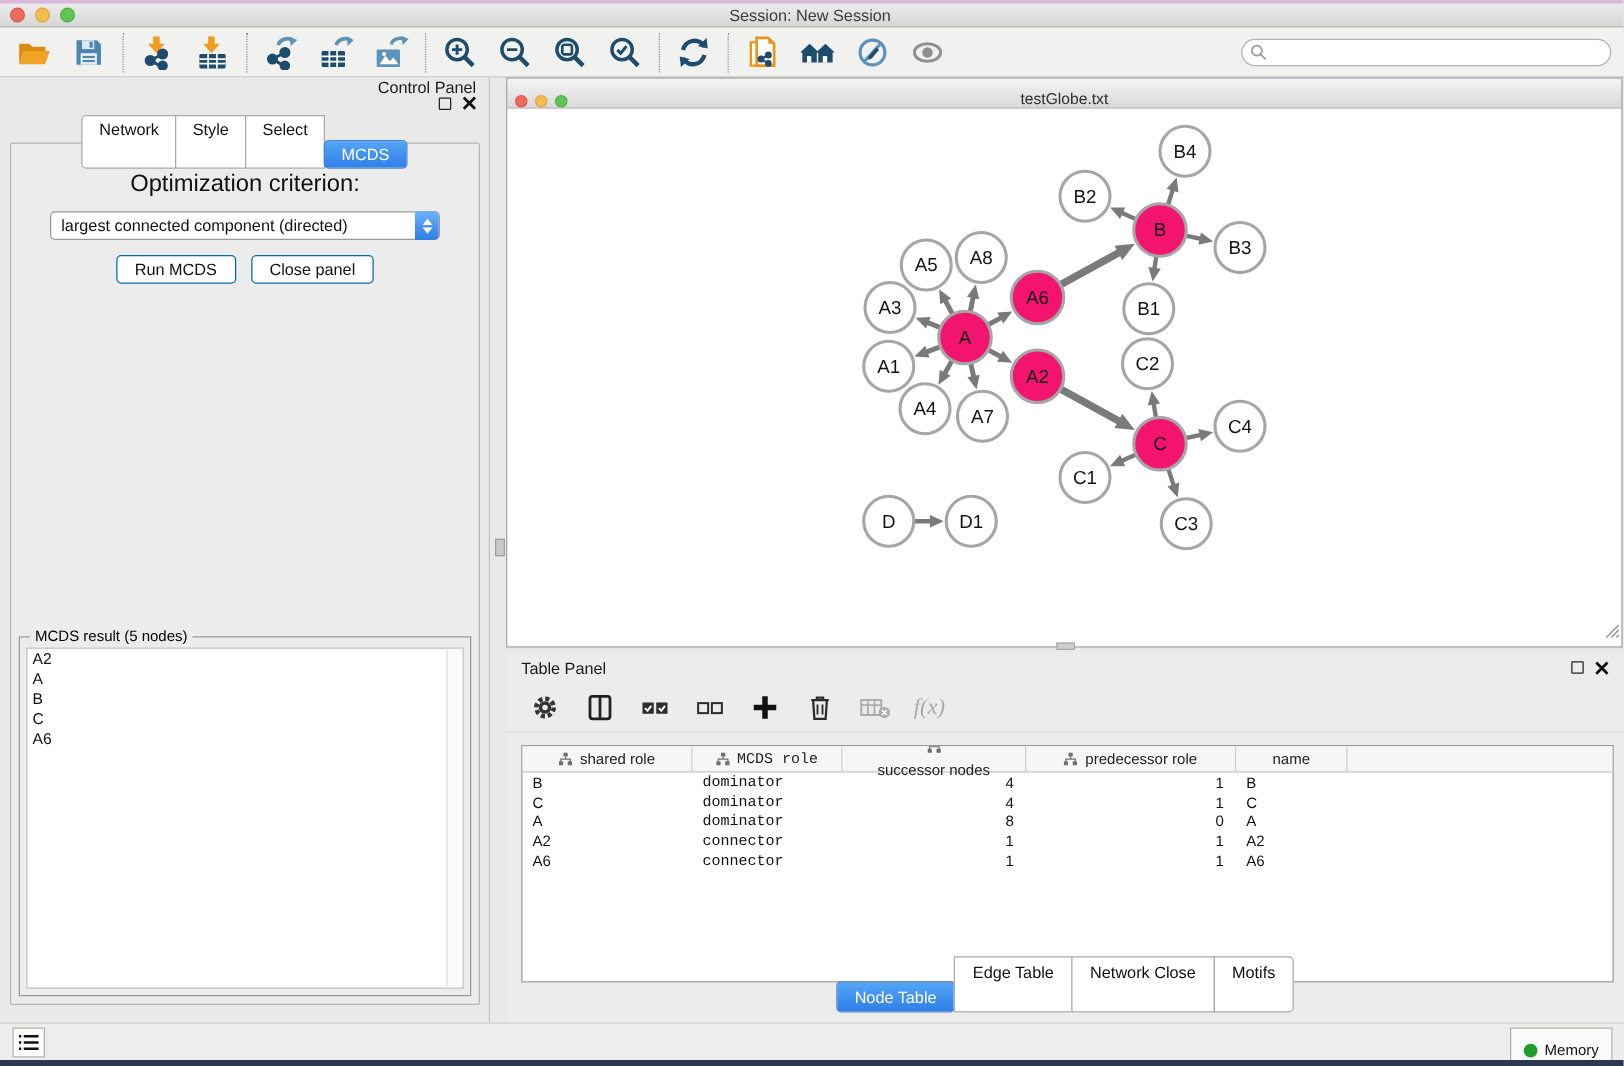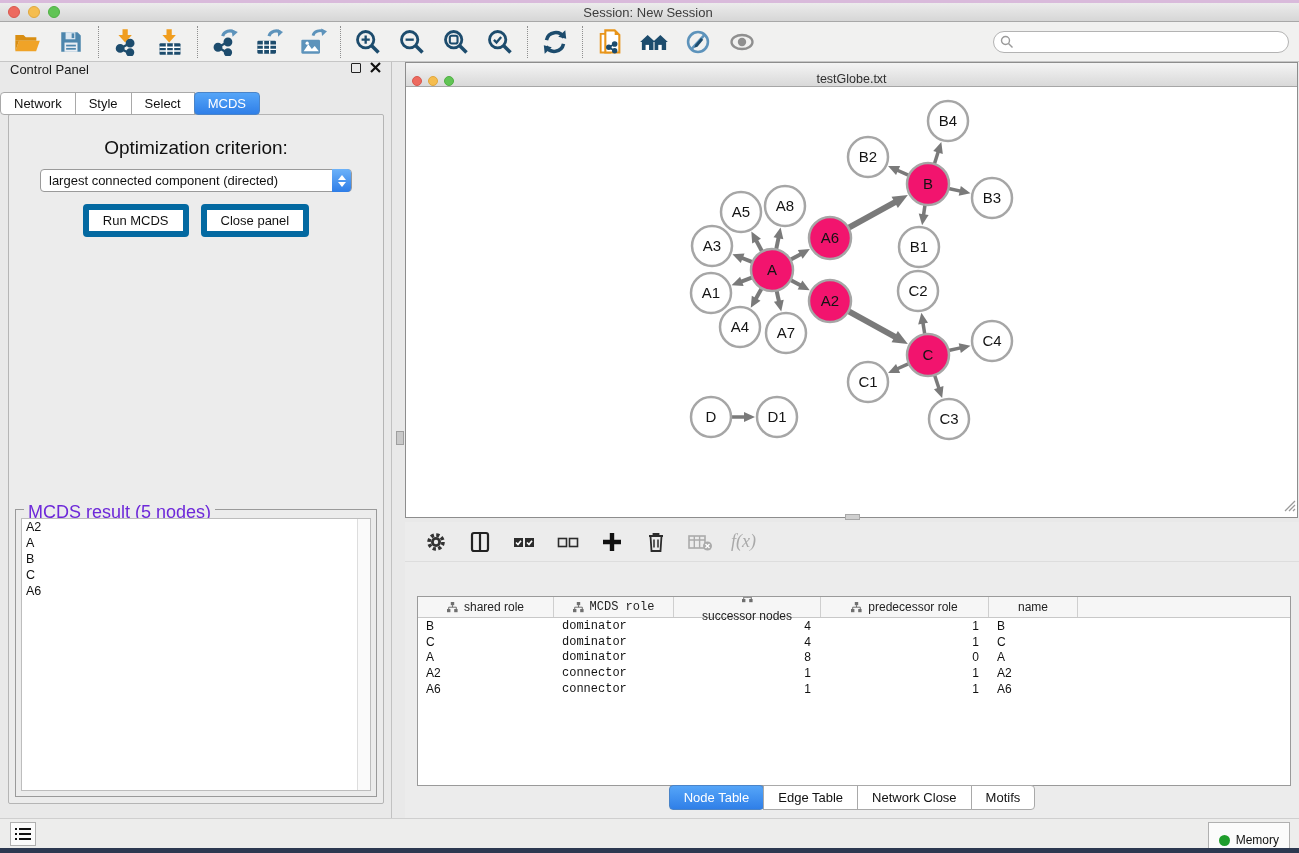--- a/index.html
+++ b/index.html
@@ -24,47 +24,47 @@
   .tsep { width:0; height:32px; border-left:1px dotted #8f8f8f; }
   .ticon { width:30px; height:30px; display:flex; align-items:center; justify-content:center; cursor:pointer; }
   .ticon svg { display:block; }
   .search-wrap { margin-left:auto; margin-right:10px; position:relative; }
   .search-input { width:296px; height:22px; border:1px solid #b3b3b3; border-radius:12px;
     background:#fff; padding-left:24px; font-size:12px; outline:none; }
   .search-glass { position:absolute; left:7px; top:4px; }
 
   
   .control-panel { position:absolute; left:0; top:62px; width:392px; height:756px; background:#e9e9e9; border-right:1px solid #c2c2c2; }
-  .panel-head { height:26px; display:flex; align-items:flex-start; padding:0 10px; }
+  .panel-head { height:26px; display:flex; align-items:flex-end; padding:0 10px;flex-direction:column; }
   .panel-head .ptitle { font-size:13px; color:#1a1a1a; }
   .panel-btns { margin-left:auto; display:flex; gap:9px; align-items:center; }
   .float-btn { width:10px; height:10px; border:1.6px solid #222; border-radius:1px; cursor:pointer; }
   .close-btn { cursor:pointer; display:flex; }
 
-  .cp-tabs { position:absolute; left:0; top:30px; width:100%; display:flex; z-index:2; }
+  .cp-tabs { position:absolute; left:0; top:30px; width:100%; display:flex; justify-content:center; z-index:2; }
   .cp-body { position:absolute; left:8px; top:52px; width:376px; height:690px; background:#ececec; border:1px solid #b5b5b5; border-radius:2px; }
 
   .tab { font-size:13px; padding:3px 13px; background:#fff; border:1px solid #a9a9a9; margin-left:-1px; color:#111; cursor:pointer; white-space:nowrap; }
   .tab:first-child { border-radius:4px 0 0 4px; margin-left:0; }
   .tab:last-child { border-radius:0 4px 4px 0; }
-  .tab.sel { background:linear-gradient(#55a5f8,#2f7fe8); color:#fff; border-color:#4a84c8; border-radius:4px; }
+  .tab.sel { background:linear-gradient(#55a5f8,#2f7fe8); color:#fff; border-color:#4a84c8; border-radius:4px;margin-top:20px; }
 
   .opt-label { text-align:center; font-size:19px; margin-top:22px; color:#111; }
   .dropdown { position:relative; margin:10px auto 0; width:312px; height:23px; background:#fff; border:1px solid #9a9a9a; border-radius:4px; display:flex; align-items:center; cursor:pointer; }
   .dropdown .dval { font-size:13px; padding-left:8px; color:#111; white-space:nowrap; overflow:hidden; }
   .stepper { position:absolute; right:0; top:-1px; width:19px; height:23px; border-radius:0 4px 4px 0;
     background:linear-gradient(#6cb2f9,#2e7de7); display:flex; flex-direction:column; align-items:center; justify-content:center; gap:2px; }
   .stepper .tri-up { width:0; height:0; border-left:4px solid transparent; border-right:4px solid transparent; border-bottom:5px solid #fff; }
   .stepper .tri-dn { width:0; height:0; border-left:4px solid transparent; border-right:4px solid transparent; border-top:5px solid #fff; }
 
   .btn-row { display:flex; justify-content:center; gap:12px; margin-top:12px; }
-  .pbtn { font-size:13px; background:#fff; border:6px solid #0369a1; border-radius:4px; padding:3px 14px; cursor:pointer; color:#111; }
+  .pbtn { font-size:13px; background:#fff; border:1px solid #0369a1; border-radius:4px; padding:3px 14px; cursor:pointer; color:#111; }
 
   .fieldset { position:absolute; left:6px; top:394px; width:362px; height:288px; border:1px solid #9a9a9a; }
-  .fieldset .legend { position:absolute; left:8px; top:-8px; background:#ececec; padding:0 4px; font-size:18px; color:#6d28d9; }
+  .fieldset .legend { position:absolute; left:8px; top:-8px; background:#ececec; padding:0 4px; font-size:12px; color:#000000; }
   .mcds-listbox { position:absolute; left:5px; top:8px; right:5px; bottom:5px; background:#fff; border:1px solid #bdbdbd; overflow:hidden; }
   .mcds-scroll { position:absolute; right:0; top:0; bottom:0; width:13px; background:#fafafa; border-left:1px solid #ddd; }
   .mcds-item { font-size:12.5px; line-height:16px; padding-left:4px; color:#111; cursor:default; }
 
   
   .net-frame { position:absolute; left:405px; top:62px; width:893px; height:456px; background:#fff; border:1px solid #8d8d8d; }
   .net-titlebar { height:24px; background:linear-gradient(#f4f4f4,#d9d9d9); border-bottom:1px solid #a6a6a6; display:flex; align-items:flex-end; position:relative; }
   .net-titlebar .traffic { margin-left:6px; gap:6px; }
   .net-titlebar .light { width:10px; height:10px; }
   .net-title { position:absolute; left:0; right:0; text-align:center; font-size:12.5px; color:#2f2f2f; }
@@ -427,20 +427,31 @@
       <svg width="14" height="14" viewBox="0 0 14 14">
           <path d="M13 3L3 13M13 7L7 13M13 11l-2 2" stroke="#9a9a9a" stroke-width="1.3"></path>
         </svg>
     </span>
   </div>
 </div>
 <div class="vthumb"></div>
 <div class="hthumb"></div>
 
 <div class="table-panel">
+  <div class="tp-head">
+    <span class="ptitle">Table Panel</span>
+    <span class="panel-btns">
+      <span class="float-btn"></span>
+      <span class="close-btn">
+        <svg width="11" height="11" viewBox="0 0 11 11">
+            <path d="M1 1l9 9M10 1l-9 9" stroke="#111" stroke-width="2.2"></path>
+          </svg>
+      </span>
+    </span>
+  </div>
   <div class="tp-toolbar">
     <span class="ticon">
       <svg width="24" height="24" viewBox="0 0 24 24">
           <circle cx="12" cy="12" r="7" fill="none" stroke="#333" stroke-width="3.6" stroke-dasharray="3.2 2.3"></circle>
           <circle cx="12" cy="12" r="5" fill="#333"></circle>
           <circle cx="12" cy="12" r="2.2" fill="#ececec"></circle>
         </svg>
     </span>
     <span class="ticon">
       <svg width="24" height="24" viewBox="0 0 24 24">

